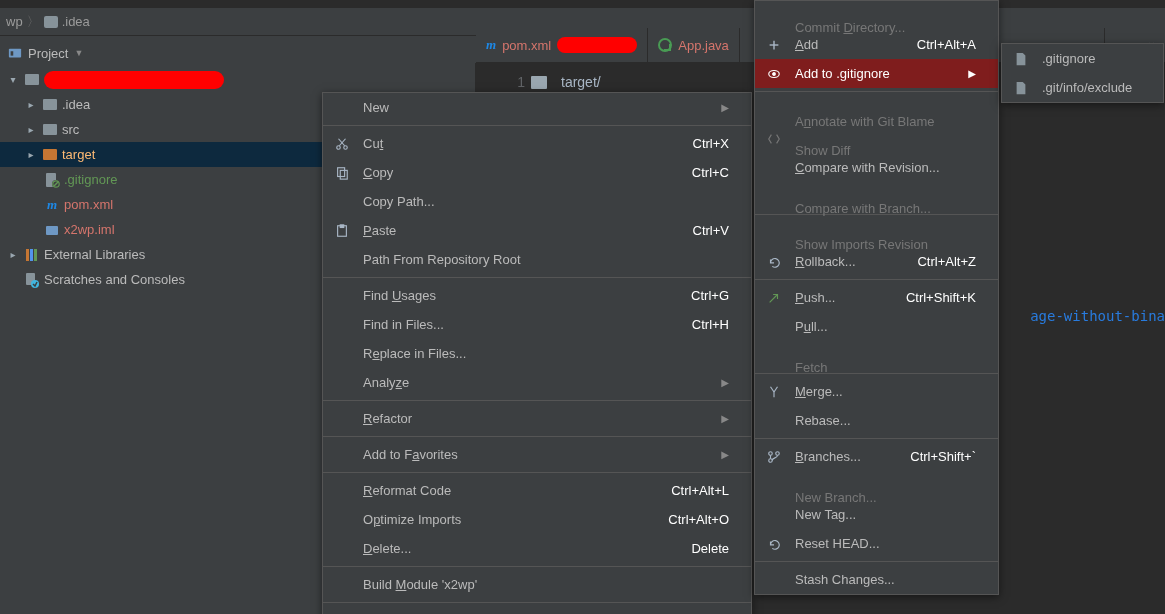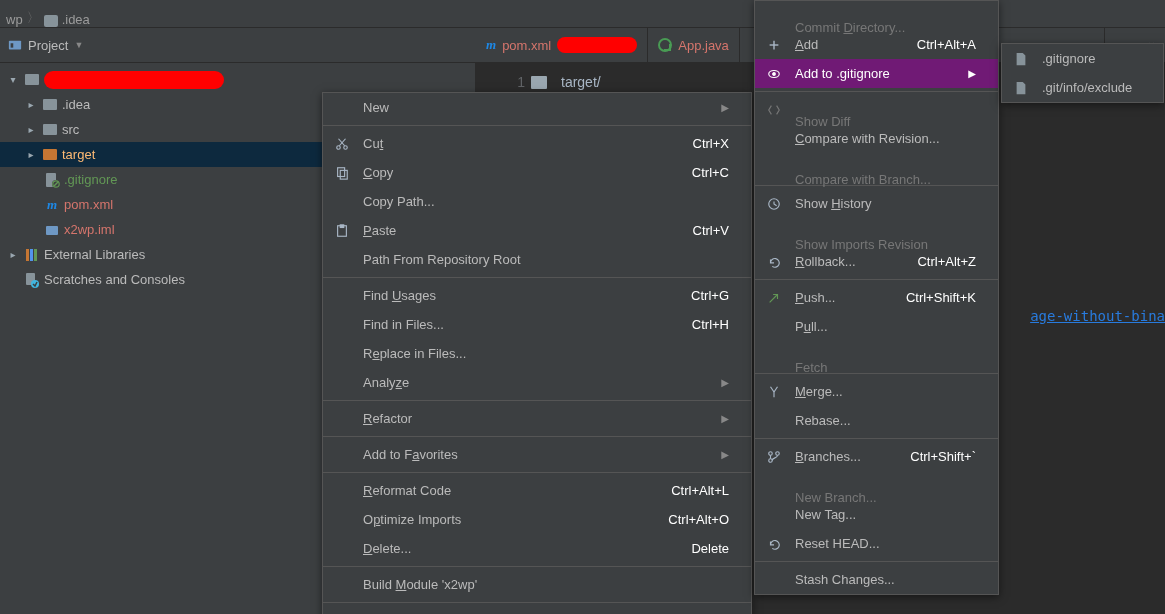--- a/index.html
+++ b/index.html
@@ -1,19 +1,19 @@
 <!DOCTYPE html>
 <html><head>
 <meta charset="utf-8">
 <style>
   * { box-sizing: border-box; margin: 0; padding: 0; font-family: "Segoe UI", Arial, sans-serif; }
   body { background: #2b2b2b; color: #bbbbbb; width: 1165px; height: 614px; overflow: hidden; font-size: 13px; }
   
   
-  .breadcrumb { height: 28px; background: #3c3f41; border-bottom: 1px solid #2b2b2b; display: flex; align-items: flex-end; padding: 0 6px; gap: 4px; color: #9b9b9b; }
+  .breadcrumb { height: 28px; background: #3c3f41; border-bottom: 1px solid #2b2b2b; display: flex; align-items: center; padding: 0 6px; gap: 4px; color: #9b9b9b; margin-top: 8px; }
   .breadcrumb .folder-ic { width: 14px; height: 12px; background: #87939a; border-radius: 2px; display: inline-block; }
   .breadcrumb .chev { color: #6a6a6a; }
   
   
   .project-header { height: 35px; background: #3c3f41; border-bottom: 1px solid #2b2b2b; display: flex; align-items: center; padding: 0 8px; }
   .project-title { display: flex; align-items: center; gap: 6px; flex: 1; }
   .project-title .pj-ic { width: 14px; height: 14px; display: inline-flex; }
   .project-title .pj-ic svg { width: 14px; height: 14px; }
   .header-tools { display: flex; align-items: center; gap: 18px; padding-right: 10px; }
   .tool-ic { width: 16px; height: 16px; display: inline-flex; align-items: center; justify-content: center; color: #a9b7c6; }
@@ -42,26 +42,26 @@
   .tab { height: 35px; display: flex; align-items: center; padding: 0 10px; gap: 6px; border-right: 1px solid #2b2b2b; }
   .tab .m-ic { color: #1e88e5; font-style: italic; font-weight: bold; font-family: Georgia, serif; }
   .tab .g-ic { width: 14px; height: 14px; border-radius: 50%; border: 2px solid #499c54; position: relative; }
   .tab .g-ic::after { content: ""; position: absolute; right: -1px; top: 4px; width: 5px; height: 5px; border-right: 2px solid #499c54; border-bottom: 2px solid #499c54; }
   .tab .fname { color: #d5756c; }
   .tab .close { color: #a0a0a0; }
   .editor-body { padding: 8px 0 0 0; display: flex; font-family: "JetBrains Mono", Consolas, monospace; font-size: 14px; color: #a9b7c6; }
   .gutter { width: 75px; text-align: right; padding-right: 4px; color: #606366; display: flex; align-items: center; justify-content: flex-end; gap: 6px; height: 22px; }
   .gutter .folder { width: 16px; height: 13px; background: #9aa7b0; }
   .code-line { padding-left: 10px; height: 22px; line-height: 22px; }
-  .link { position: absolute; right: 0; top: 280px; color: #287bde; text-decoration: underline; font-family: Consolas, monospace; font-size: 14px; }
+  .link { position: absolute; right: 0; top: 280px; color: #287bde; font-family: Consolas, monospace; font-size: 14px; }
   
   
   .menu { position: absolute; background: #3c3f41; border: 1px solid #555; box-shadow: 0 2px 8px rgba(0,0,0,0.5); font-size: 13px; }
   .menu .row { height: 29px; display: flex; align-items: center; padding: 0 22px 0 10px; gap: 12px; white-space: nowrap; }
-  .menu .row.sel { background: #701a75; color: #fff; }
+  .menu .row.sel { background: #7f1d1d; color: #fff; }
   .menu .row .mi { width: 18px; display: inline-flex; align-items: center; justify-content: center; }
   .menu .row .mi svg { width: 14px; height: 14px; }
   .menu .row .txt { flex: 1; color: #bbbbbb; }
   .menu .row.sel .txt { color: #fff; }
   .menu .row .txt u { text-decoration: underline; }
   .menu .row .sc { color: #ffffff; padding-left: 30px; }
   .menu .row .arr { color: #888; font-size: 10px; }
   .menu .row.sel .arr { color: #fff; }
   .menu .row.dis .txt, .menu .row.dis .sc { color: #777; margin-top: 23px; }
   .menu hr { border: none; border-top: 1px solid #555; margin: 3px 0; }
@@ -372,46 +372,41 @@
         <svg viewBox="0 0 16 16" stroke="#fff" fill="none" stroke-width="1.3">
           <ellipse cx="8" cy="8" rx="6" ry="4"></ellipse>
           <circle cx="8" cy="8" r="1.5" fill="#fff"></circle>
         </svg>
       </span>
       <span class="txt"><span>Add to .giti<u>g</u>nore</span></span>
       <span class="arr">▶</span>
     </div>
     <hr>
     <div class="row dis">
+      <span class="mi"></span>
+      <span class="txt"><span>A<u>n</u>notate with Git Blame</span></span>
+    </div>
+    <div class="row dis">
       <span class="mi">
         <svg viewBox="0 0 16 16" stroke="#777" fill="none" stroke-width="1.3">
           <polyline points="5,3 2,8 5,13"></polyline>
           <polyline points="11,3 14,8 11,13"></polyline>
         </svg>
       </span>
       <span class="txt">Show Diff</span>
     </div>
     <div class="row">
       <span class="mi"></span>
       <span class="txt"><span><u>C</u>ompare with Revision...</span></span>
     </div>
     <div class="row dis">
       <span class="mi"></span>
       <span class="txt">Compare with Branch...</span>
     </div>
     <hr>
-    <div class="row">
-      <span class="mi">
-        <svg viewBox="0 0 16 16" stroke="#a9b7c6" fill="none" stroke-width="1.3">
-          <circle cx="8" cy="8" r="6"></circle>
-          <polyline points="8,5 8,8 11,10"></polyline>
-        </svg>
-      </span>
-      <span class="txt"><span>Show <u>H</u>istory</span></span>
-    </div>
     <div class="row dis">
       <span class="mi"></span>
       <span class="txt">Show Imports Revision</span>
     </div>
     <div class="row">
       <span class="mi">
         <svg viewBox="0 0 16 16" stroke="#a9b7c6" fill="none" stroke-width="1.3">
           <path d="M4 9a5 5 0 1 1 2 4"></path>
           <polyline points="4,5 4,9 8,9"></polyline>
         </svg>

